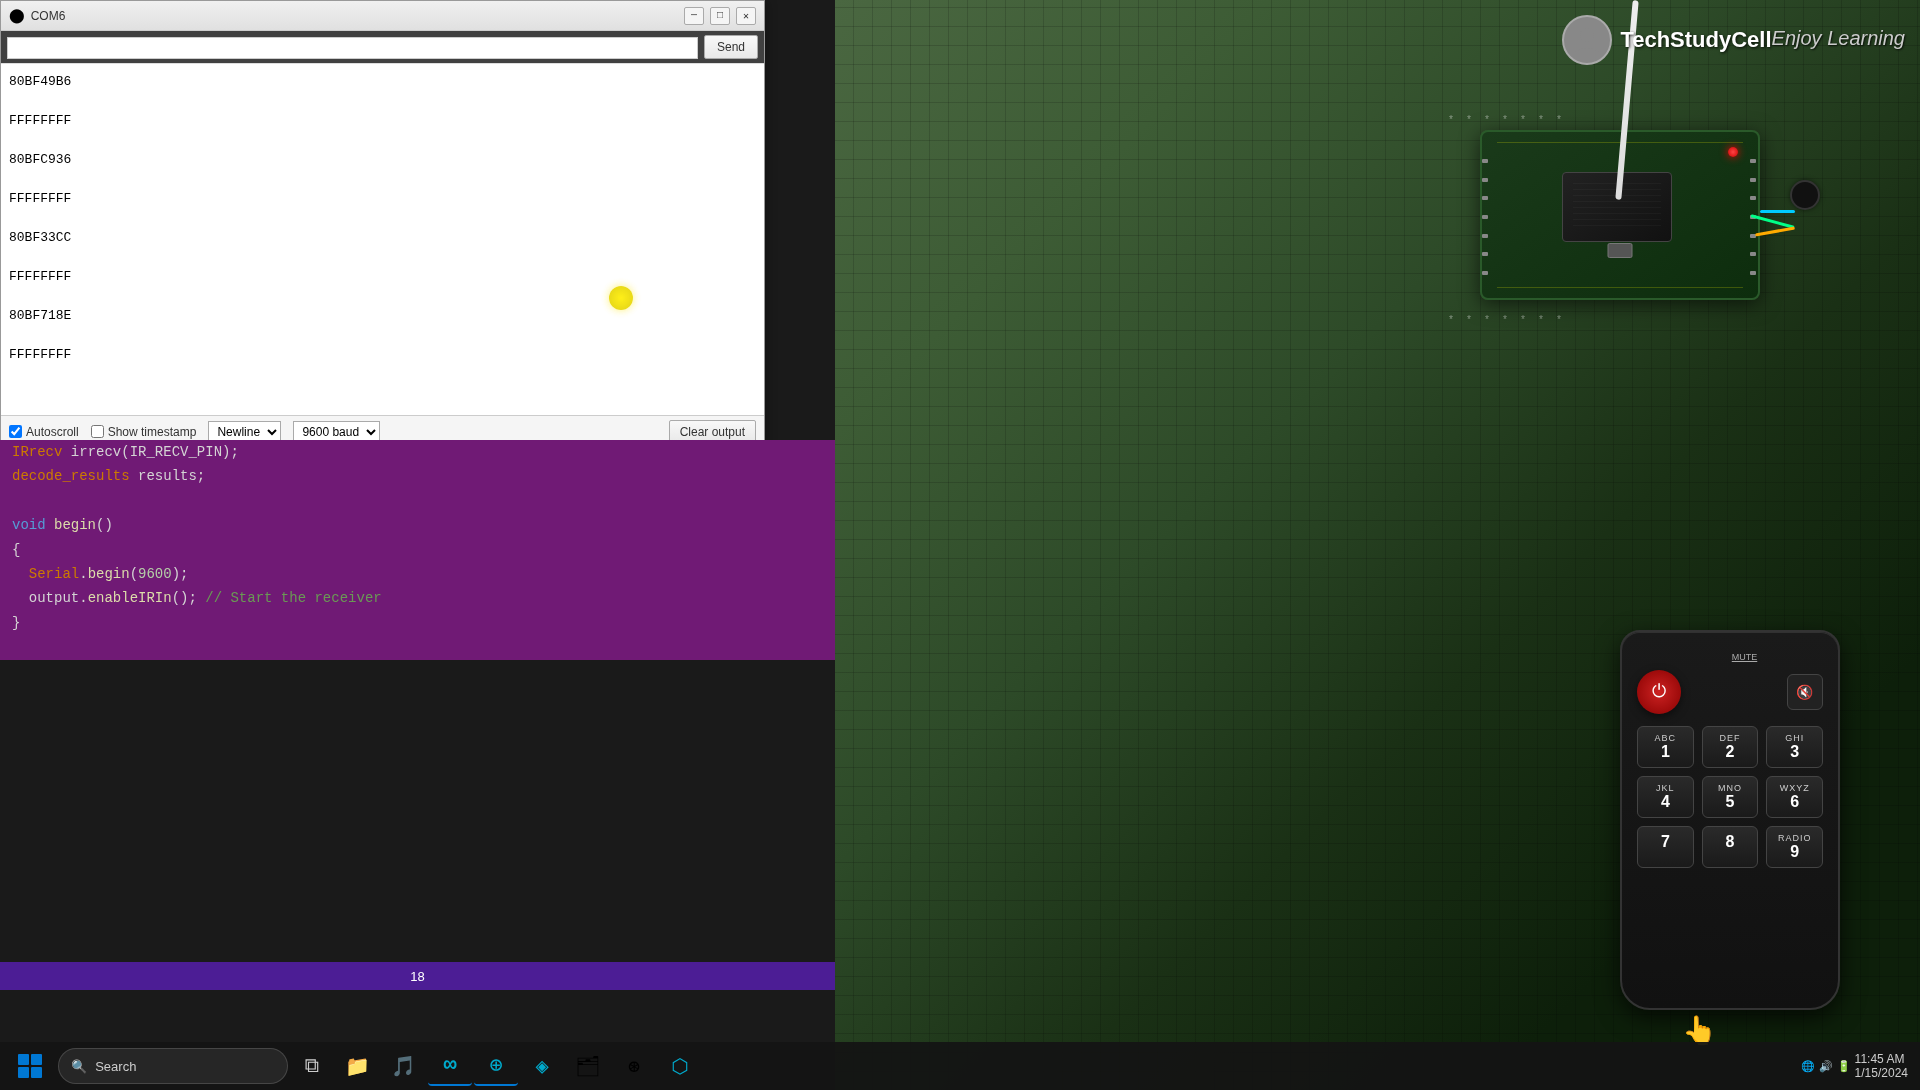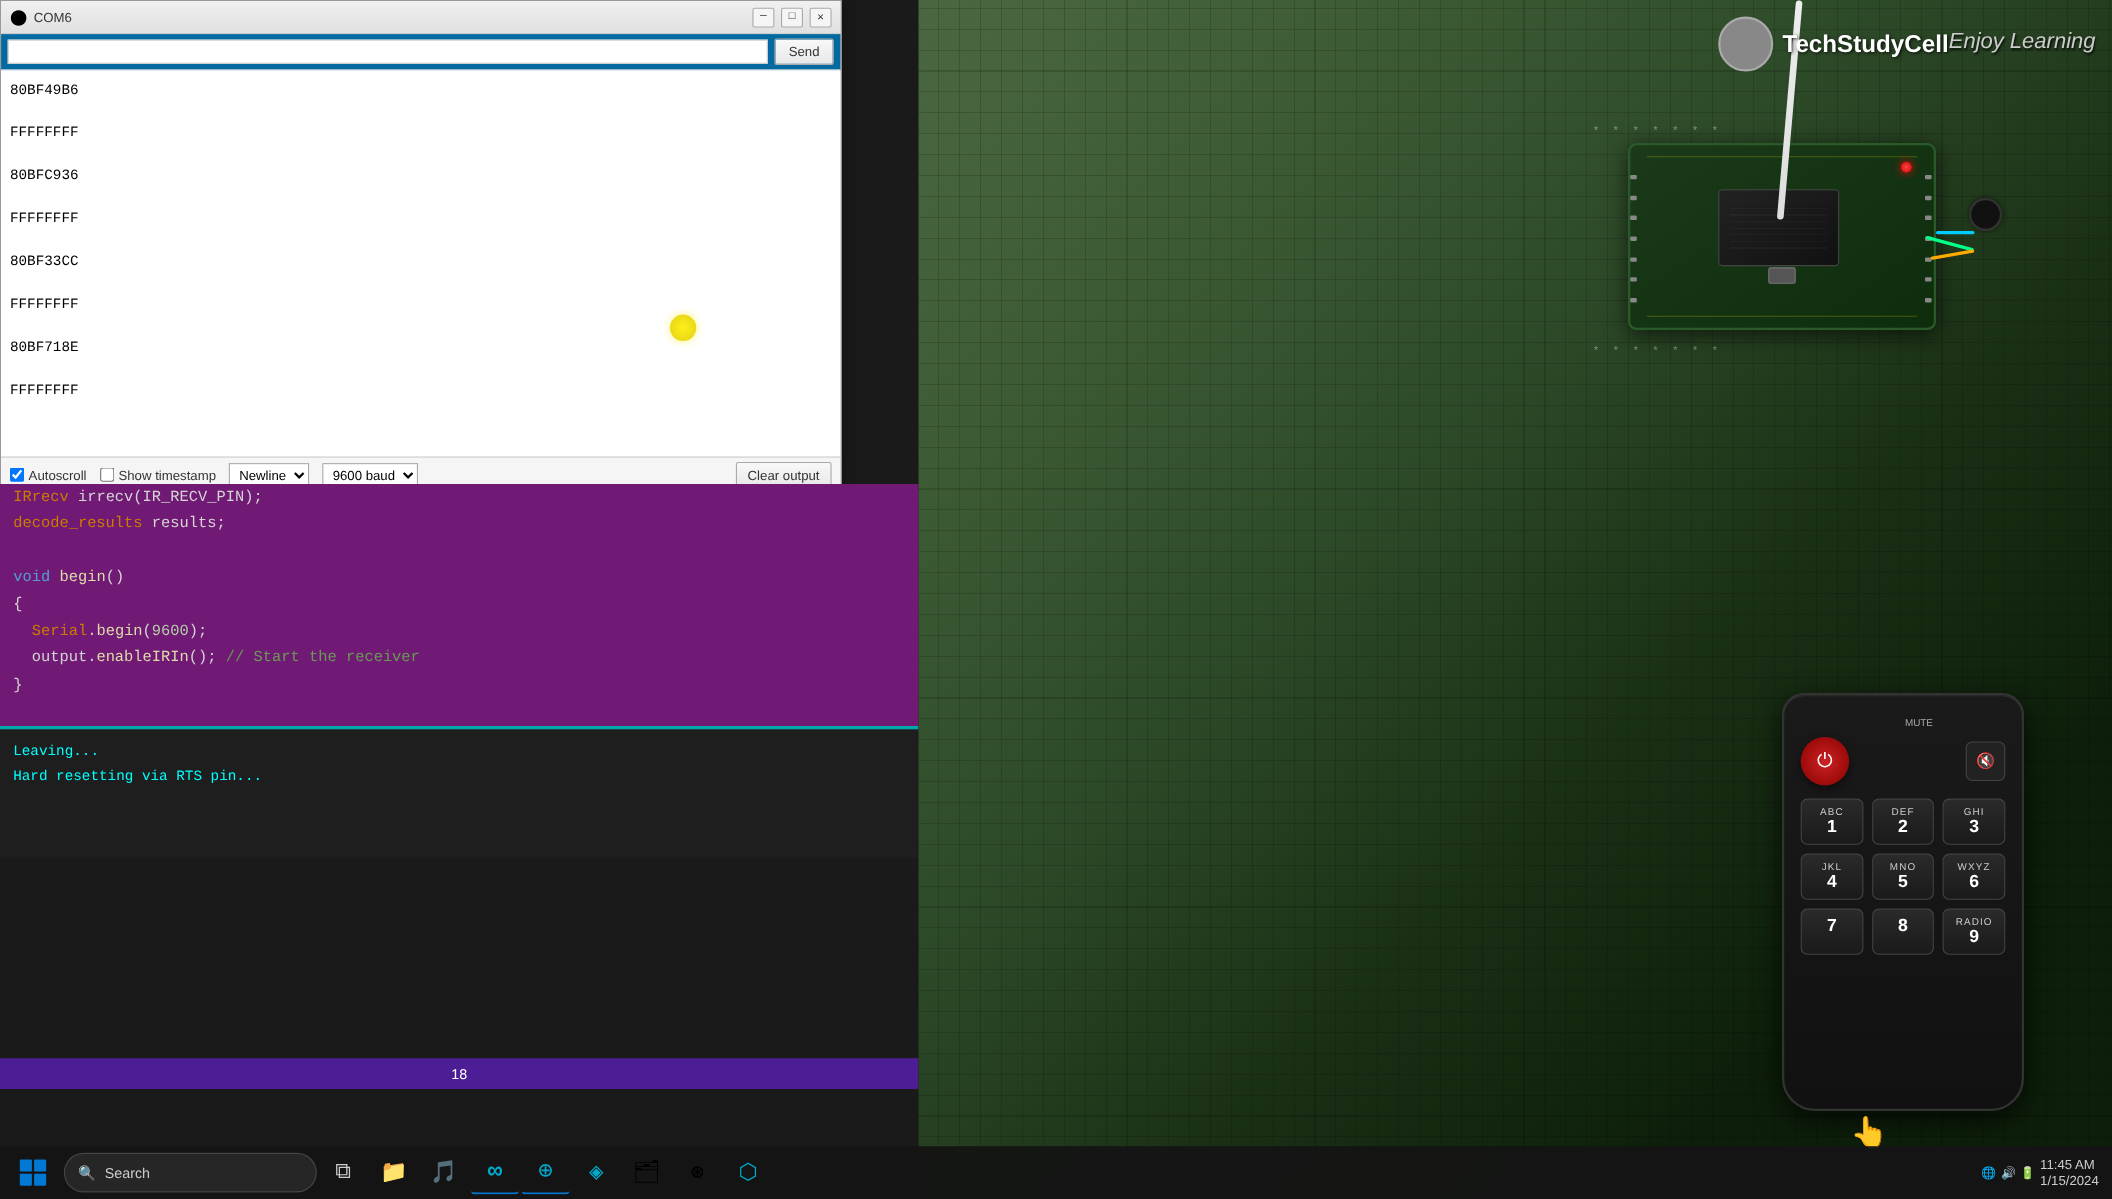--- a/index.html
+++ b/index.html
@@ -94,20 +94,21 @@
       align-items: center;
       gap: 8px;
       margin-bottom: 12px;
     }
     .remote-label-mute {
       color: #aaa;
       font-size: 9px;
       font-family: Arial, sans-serif;
       margin-left: 29px;
       display: block;
+      text-decoration: underline;
     }
     .remote-top-row {
       display: flex;
       justify-content: space-between;
       width: 100%;
       align-items: center;
     }
     .btn-power {
       width: 44px;
       height: 44px;
@@ -204,24 +205,24 @@
       align-items: center;
       justify-content: center;
       cursor: pointer;
       font-size: 10px;
       color: #333;
     }
 
     
     .com-input-row {
       display: flex;
-      align-items: center;
+      align-items: flex-end;
       padding: 4px 6px;
       border-bottom: 1px solid #ddd;
-      background: #0369a1;
+      background: #404040;
     }
     .com-input {
       flex: 1;
       height: 22px;
       border: 1px solid #ccc;
       background: white;
       font-family: Consolas, monospace;
       font-size: 12px;
       padding: 0 4px;
     }
@@ -548,26 +549,20 @@
       <span class="code-normal">  output.</span>
       <span class="code-func">enableIRIn</span>
       <span class="code-normal">(); </span>
       <span class="code-comment">// Start the receiver</span>
     </div>
     <div class="code-line">
       <span class="code-normal">}</span>
     </div>
   </div>
 
-  <div class="console-area">
-    <div class="console-text">
-      <div>Leaving...</div>
-      <div>Hard resetting via RTS pin...</div>
-    </div>
-  </div>
 
   <div class="status-bar-arduino">
     <span class="status-num">18</span>
   </div>
 </div>
 
 <div class="photo-bg">
 
   <div class="watermark">
     <div class="watermark-avatar">

